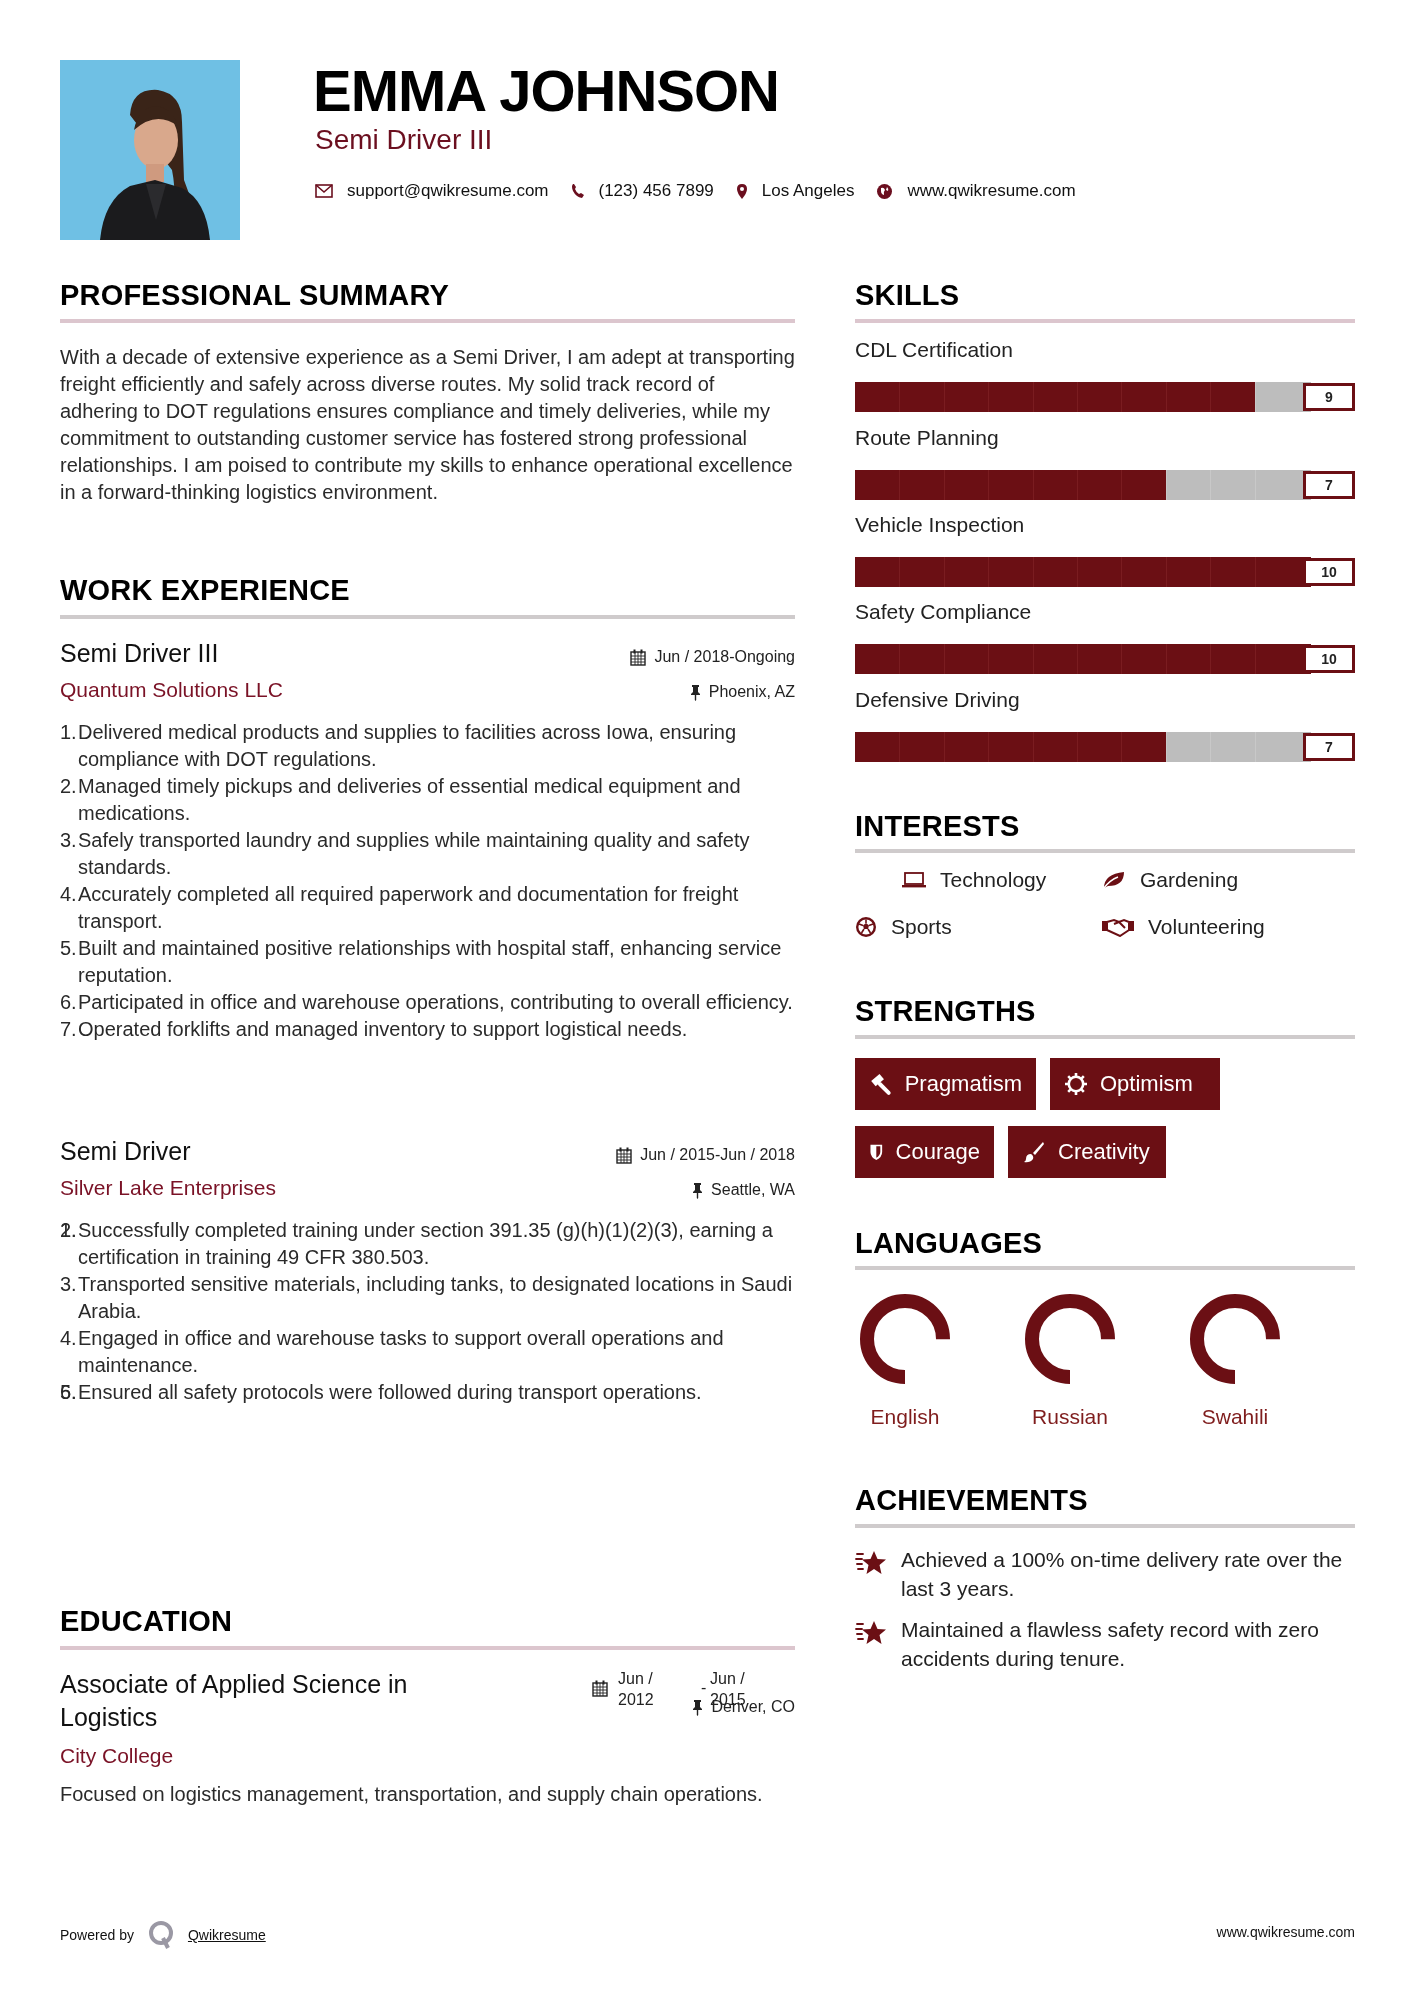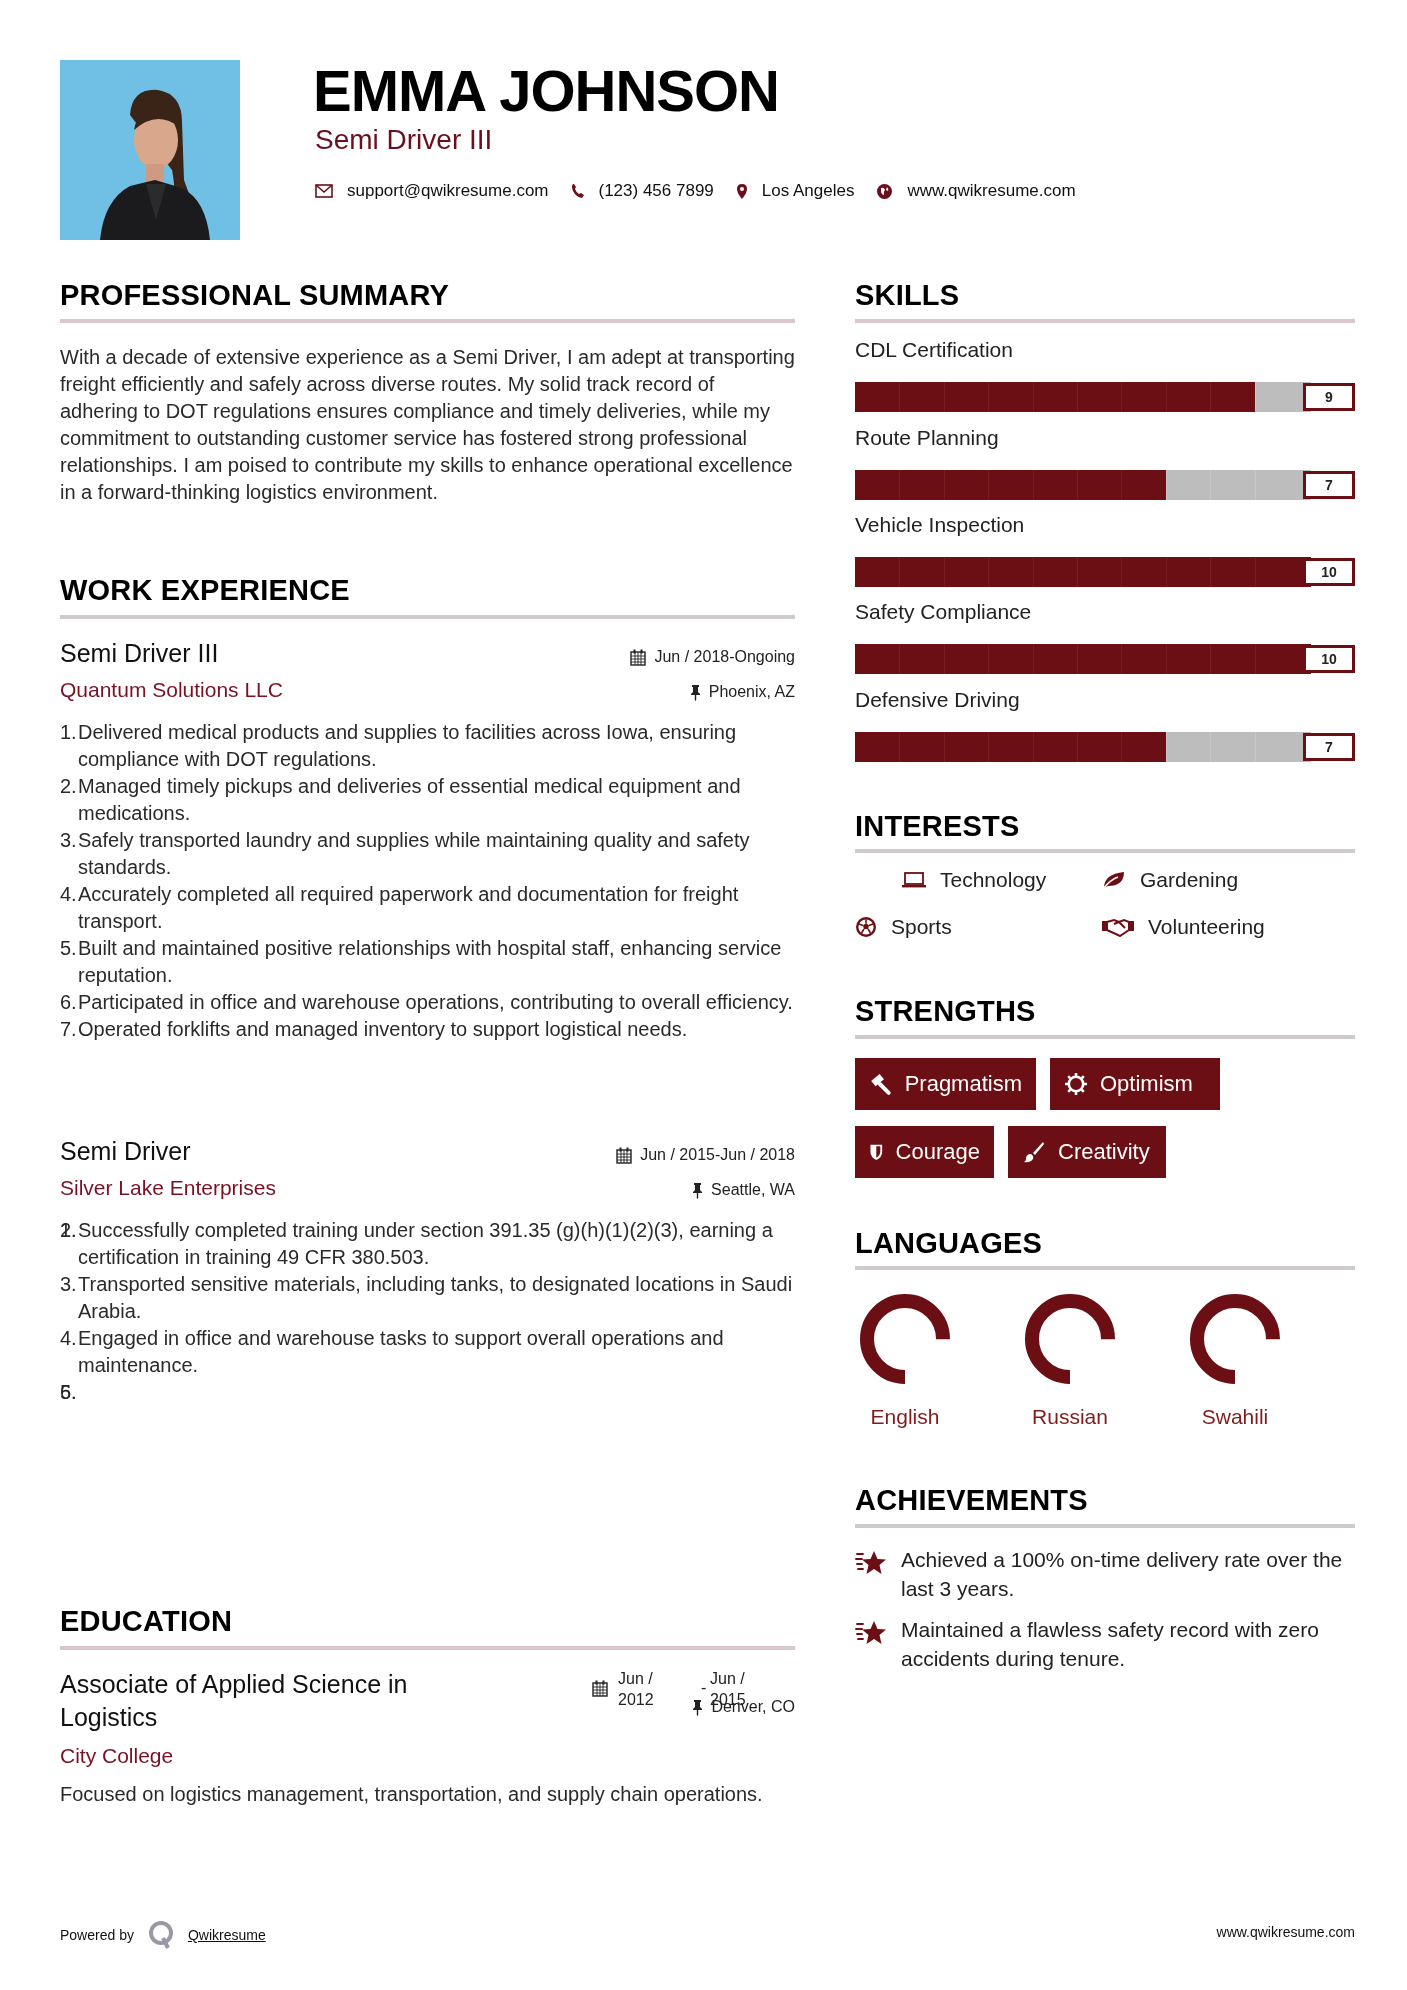--- a/index.html
+++ b/index.html
@@ -158,21 +158,21 @@
     <path d="M2 1 H9 V3 H8 V8 L10 10 V11 H6.2 V16 L5.5 17 L4.8 16 V11 H1 V10 L3 8 V3 H2 Z" fill="#222"></path>
   </svg>
   <span>Seattle, WA</span>
 </div>
 <ol class="abs bullets" style="left:60px; top:1217px; width:735px;">
   <li><span class="num">1.</span></li>
   <li><span class="num">2.</span><span>Successfully completed training under section 391.35 (g)(h)(1)(2)(3), earning a certification in training 49 CFR 380.503.</span></li>
   <li><span class="num">3.</span><span>Transported sensitive materials, including tanks, to designated locations in Saudi Arabia.</span></li>
   <li><span class="num">4.</span><span>Engaged in office and warehouse tasks to support overall operations and maintenance.</span></li>
   <li><span class="num">5.</span></li>
-  <li><span class="num">6.</span></li>
+  <li><span class="num">6.</span><span>Ensured all safety protocols were followed during transport operations.</span></li>
 </ol>
 
 <div class="abs sec-title" style="left:60px; top:1604px;">EDUCATION</div>
 <div class="abs divider" style="left:60px; top:1646px; width:735px;"></div>
 <div class="abs job-title" style="left:60px; top:1668px; width:420px; line-height:33px;">Associate of Applied Science in Logistics</div>
 <div class="abs" style="left:592px; top:1668px; width:200px; height:42px; font-size:16px; color:#222; line-height:21px;">
   <svg class="abs" style="left:0; top:12px;" width="16" height="17" viewBox="0 0 16 17">
     <rect x="1" y="3" width="14" height="13" fill="none" stroke="#222" stroke-width="1.4"></rect>
     <path d="M1 7 H15 M1 10 H15 M1 13 H15 M5 3 V16 M8 3 V16 M11 3 V16" stroke="#222" stroke-width="0.9"></path>
     <rect x="3.5" y="0.5" width="2" height="4" fill="#222"></rect>

